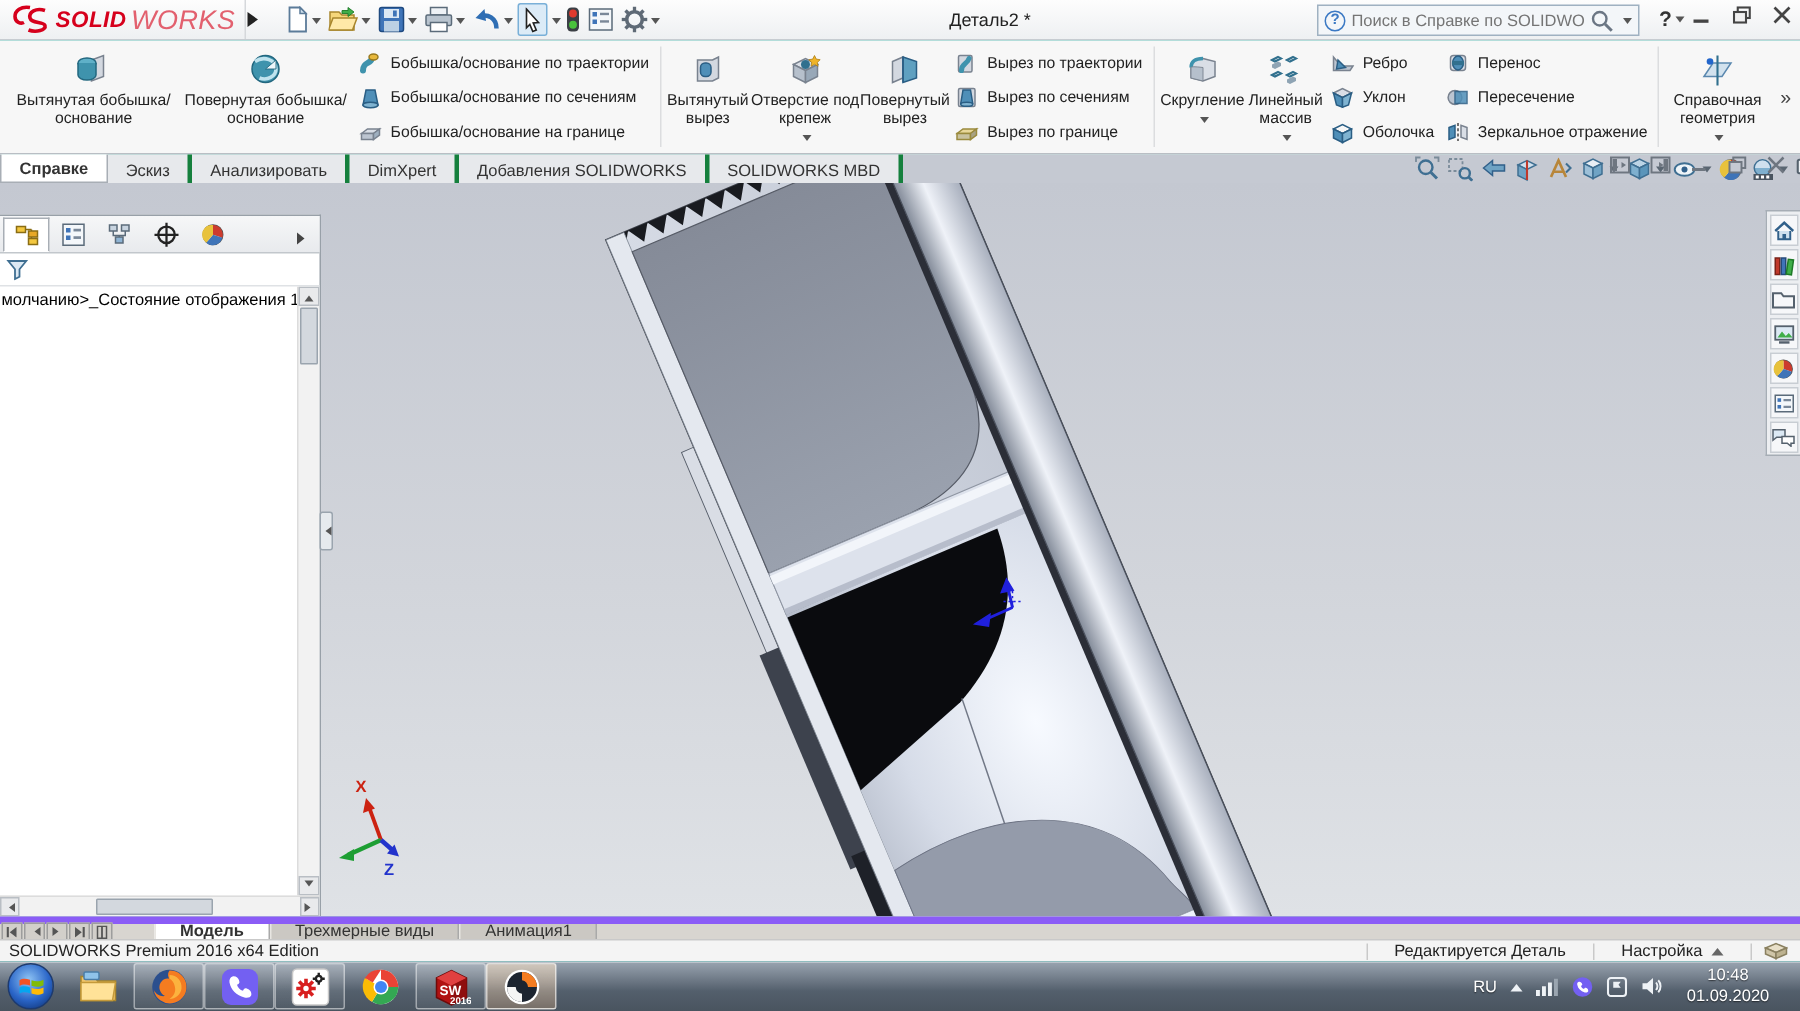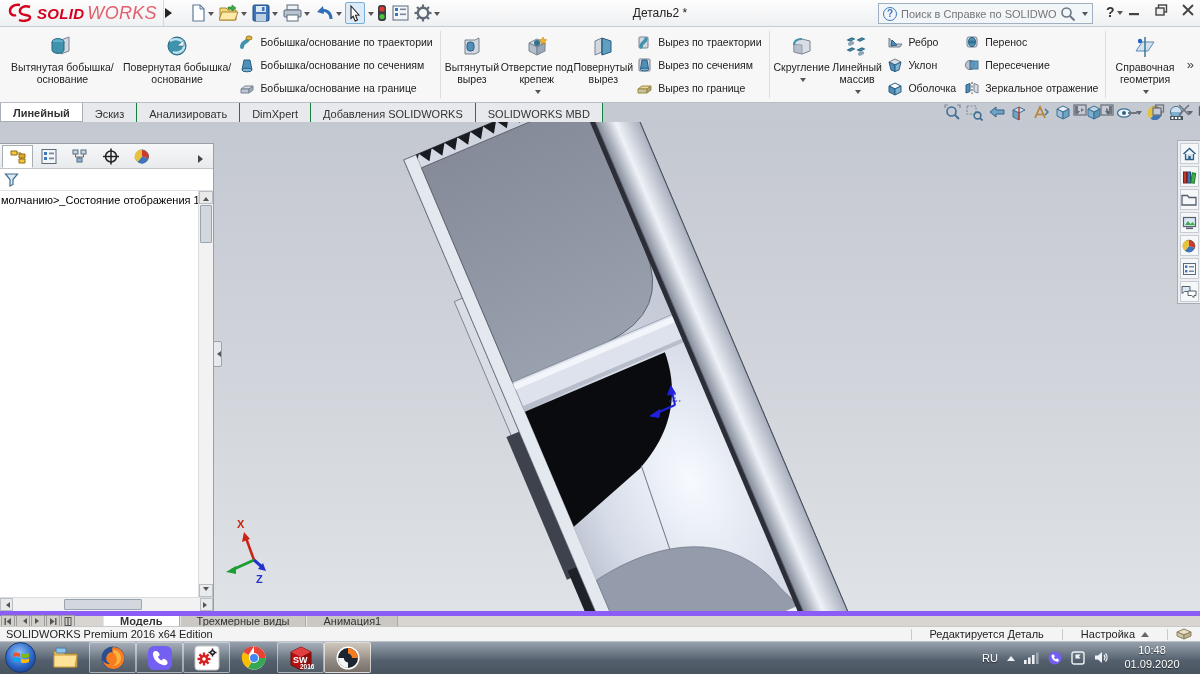--- a/index.html
+++ b/index.html
@@ -31,21 +31,21 @@
   .rb { position:absolute; top:27px; left:0; width:1200px; height:76px; background:#f7f7f7; border-bottom:1px solid #b9bec4; display:flex; align-items:stretch; padding:2px 0 2px 6px; overflow:hidden; }
   .rbig { display:flex; flex-direction:column; align-items:center; justify-content:flex-start; padding-top:3px; font-size:10.5px; line-height:1.12; text-align:center; color:#222; }
   .rbig .ric { height:30px; display:flex; align-items:center; }
   .rstack { display:flex; flex-direction:column; justify-content:center; }
   .rrow { display:flex; align-items:center; height:23px; gap:5px; padding:0 4px; font-size:10.5px; color:#222; white-space:nowrap; }
   .rsep { width:1px; background:#dcdddf; margin:2px 3px; }
   .rmore { display:flex; align-items:center; padding:0 6px; font-size:13px; color:#444; }
 
   
   .tr { position:absolute; top:103px; left:0; width:1200px; height:19px; display:flex; background:#e7e9ec; }
-  .ctab { padding:2px 12px 0; font-size:11px; color:#333; border-right:1px solid #15803d; display:flex; align-items:center; }
+  .ctab { padding:2px 12px 0; font-size:11px; color:#333; border-right:3px solid #15803d; display:flex; align-items:center; }
   .ctab.active { background:#fff; border:1px solid #a8aeb5; border-top:none; font-weight:bold; }
   .tr-fill { flex:1; background:#c5c9d2; position:relative; }
   .hud { position:absolute; left:340px; top:0; height:19px; display:flex; align-items:center; gap:3px; }
   .hud-btn { display:flex; align-items:center; padding:1px; }
   .hud-btn svg { display:block; }
   .hud .car { border-top-color:#5a6672; }
   .docwin { position:absolute; right:10px; top:1px; display:flex; gap:13px; align-items:center; }
   .docwin svg { display:block; }
 
   
@@ -416,21 +416,21 @@
             <circle cx="7" cy="6" r="2.2" fill="#2266cc"></circle>
           </svg>
         </span>
       <span>Справочная геометрия</span>
       <span class="car"></span>
     </div>
     <div class="rmore">»</div>
   </div>
 
   <div class="tr">
-    <div class="ctab active">Линейный</div>
+    <div class="ctab active">Справке</div>
     <div class="ctab">Эскиз</div>
     <div class="ctab">Анализировать</div>
     <div class="ctab">DimXpert</div>
     <div class="ctab">Добавления SOLIDWORKS</div>
     <div class="ctab">SOLIDWORKS MBD</div>
     <div class="tr-fill">
       <div class="hud">
         <span class="hud-btn">
             <svg width="17" height="17" viewBox="0 0 17 17">
               <circle cx="7.5" cy="7.5" r="4.5" fill="none" stroke="#3f6f92" stroke-width="1.6"></circle>

